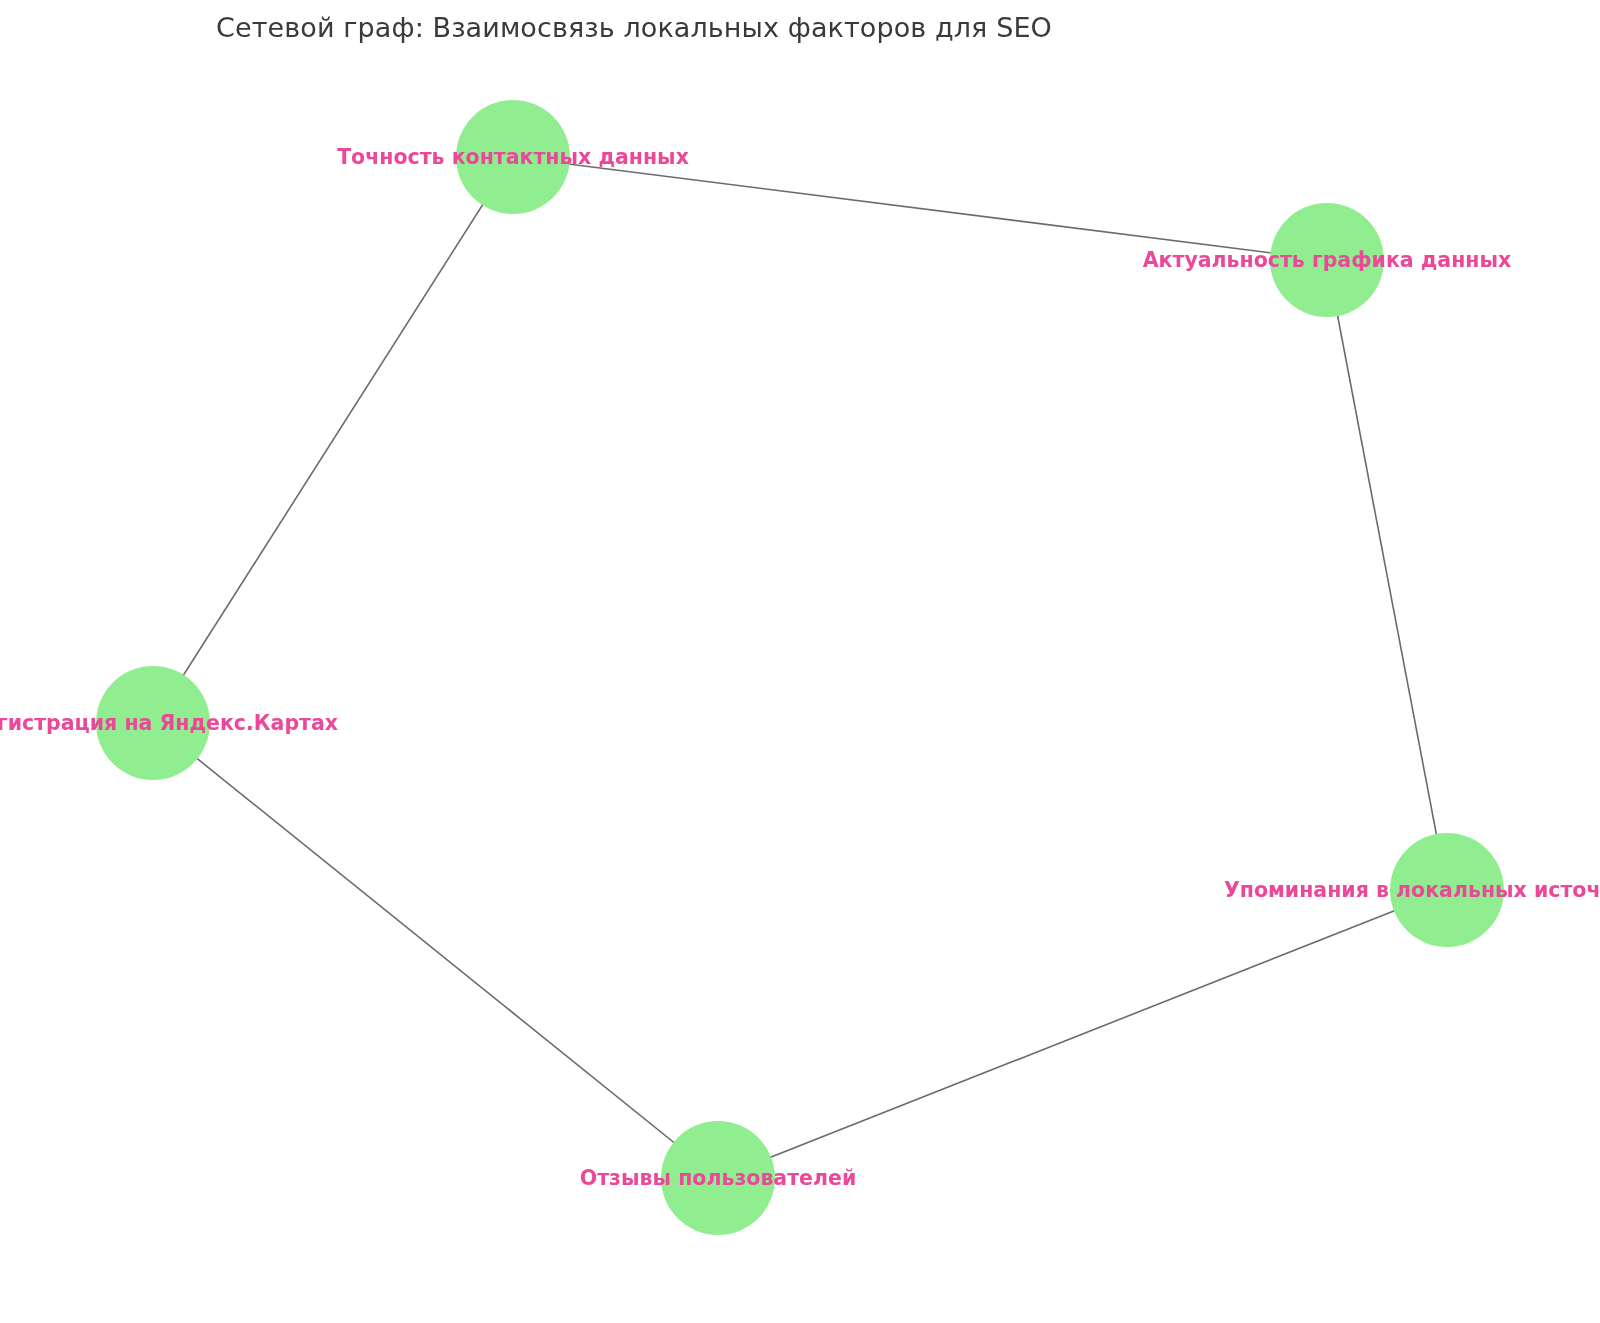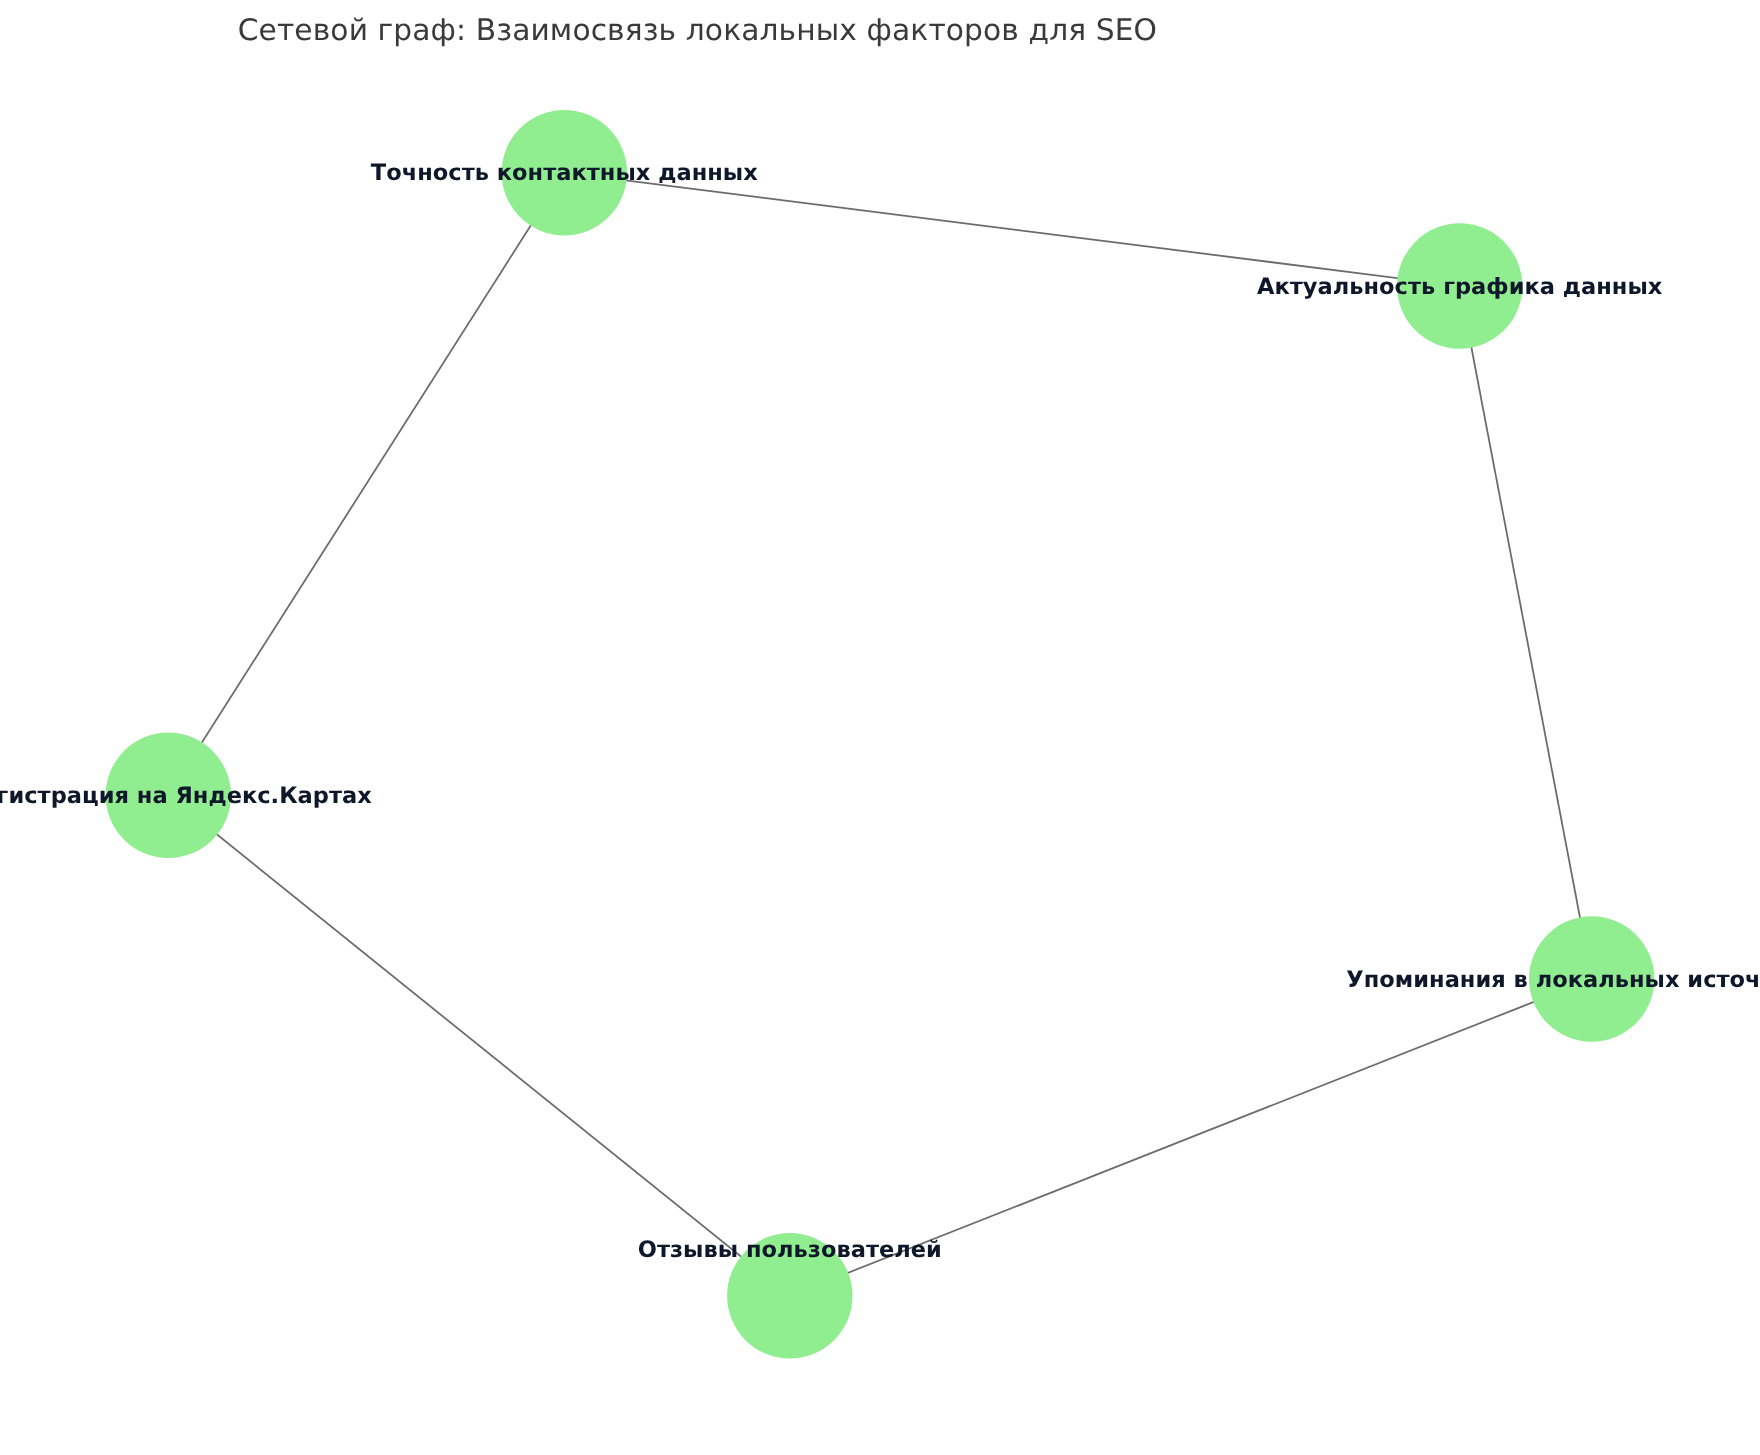--- a/index.html
+++ b/index.html
@@ -41,21 +41,21 @@
     fill: none;
   }
   .node-circle {
     stroke: none;
   }
   .node-label {
     position: absolute;
     font-family: "DejaVu Sans", "Liberation Sans", sans-serif;
     font-size: 20.5px;
     font-weight: bold;
-    color: #0f172a;
+    color: #ec4899;
     white-space: nowrap;
     transform: translate(-50%, -50%);
     pointer-events: none;
   }
 </style>
 </head>
 <body>
 
 <div id="canvas">
 
@@ -75,17 +75,17 @@
         <circle cx="1447" cy="890" r="57" fill="#90EE90" class="node-circle"></circle>
         <circle cx="718" cy="1178" r="57" fill="#90EE90" class="node-circle"></circle>
         <circle cx="153" cy="723" r="57" fill="#90EE90" class="node-circle"></circle>
       </g>
   </svg>
 
   <div id="labels-layer">
       <div class="node-label" style="left: 513px; top: 157px;">Точность контактных данных</div>
       <div class="node-label" style="left: 1327px; top: 260px;">Актуальность графика данных</div>
       <div class="node-label" style="left: 1447px; top: 890px;">Упоминания в локальных источниках</div>
-      <div class="node-label" style="left: 718px; top: 1136px;">Отзывы пользователей</div>
+      <div class="node-label" style="left: 718px; top: 1178px;">Отзывы пользователей</div>
       <div class="node-label" style="left: 153px; top: 723px;">Регистрация на Яндекс.Картах</div>
     </div>
 
 </div>
 
 </body></html>

